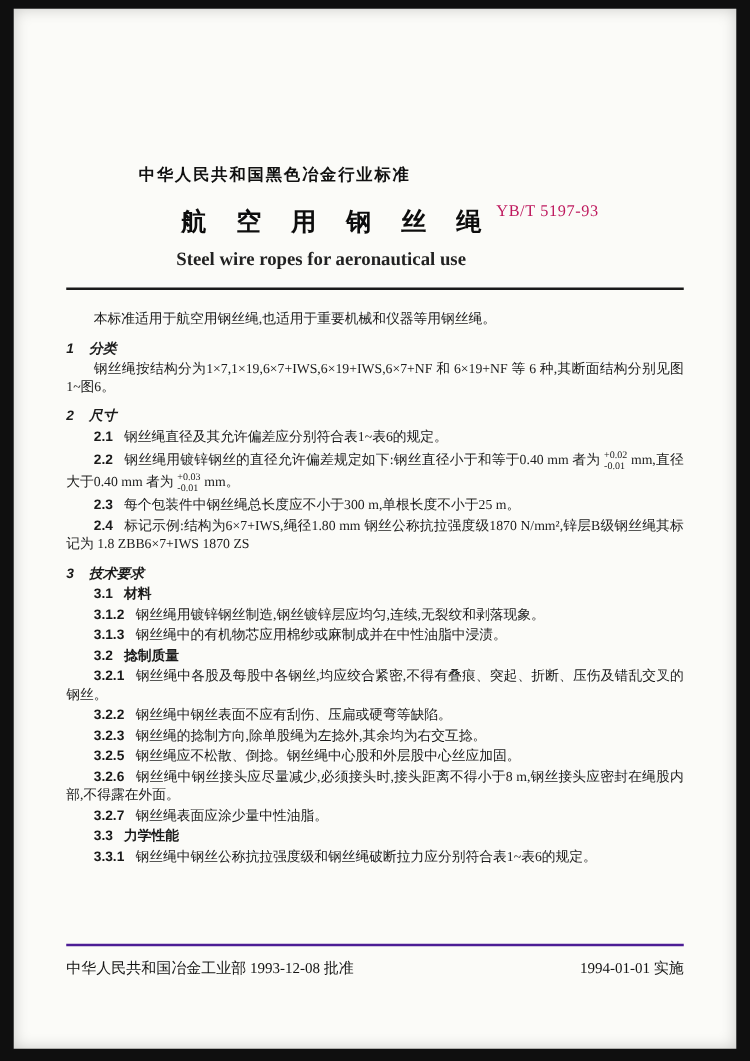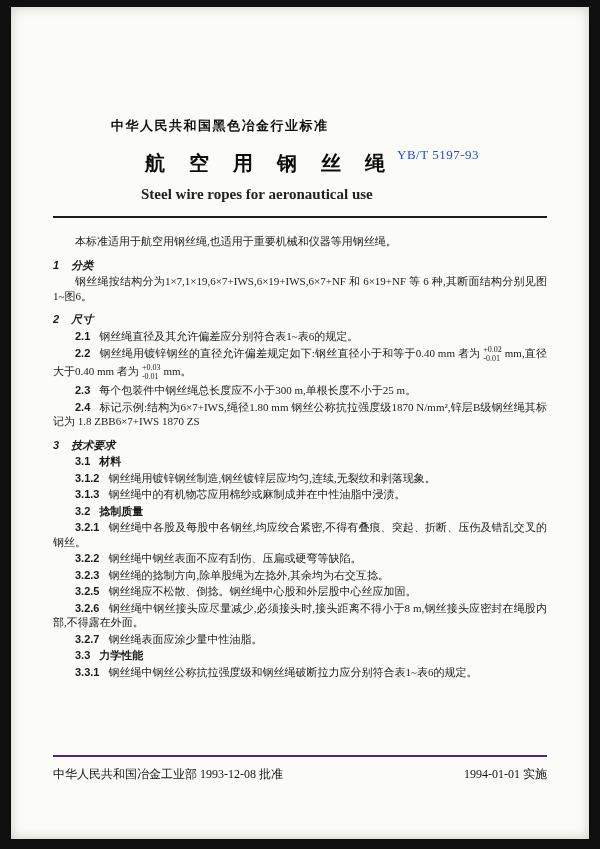--- a/index.html
+++ b/index.html
@@ -6,30 +6,30 @@
   body{
     width:600px;height:849px;position:relative;overflow:hidden;
     background:#0f0f0f;
     font-family:"Liberation Serif","DejaVu Serif",serif;
   }
   .scan{
     position:absolute;left:11px;top:7px;width:578px;height:832px;
     background:#fbfbf8;
     box-shadow:inset 0 0 12px rgba(0,0,0,.20);
   }
-  .inner{position:relative;width:100%;height:100%;padding:0 42px;box-sizing:border-box;}
+  .inner{position:relative;width:100%;height:100%;padding:14px 42px;box-sizing:border-box;}
 
   
   .doc-header{position:relative;padding-top:110px;}
   .std-line{
     margin-left:58px;font-size:13px;font-weight:bold;letter-spacing:1.5px;color:#111;
     font-family:"Liberation Sans","DejaVu Sans",sans-serif;
   }
   .doc-num{
-    position:absolute;top:140px;right:68px;font-size:13px;color:#1d4ed8;letter-spacing:.5px;
+    position:absolute;top:140px;right:68px;font-size:13px;color:#be185d;letter-spacing:.5px;
   }
   .title{
     margin:15px 0 0 92px;font-size:20px;font-weight:bold;letter-spacing:6px;color:#0d0d0d;
     font-family:Liberation Mono, monospace;
   }
   .title-en{margin:9px 0 0 88px;font-size:15px;color:#222;font-weight:bold;}
   .rule{margin-top:13px;border-top:2px solid #1a1a1a;height:0;}
 
   
   .doc-body{padding-top:14px;}

